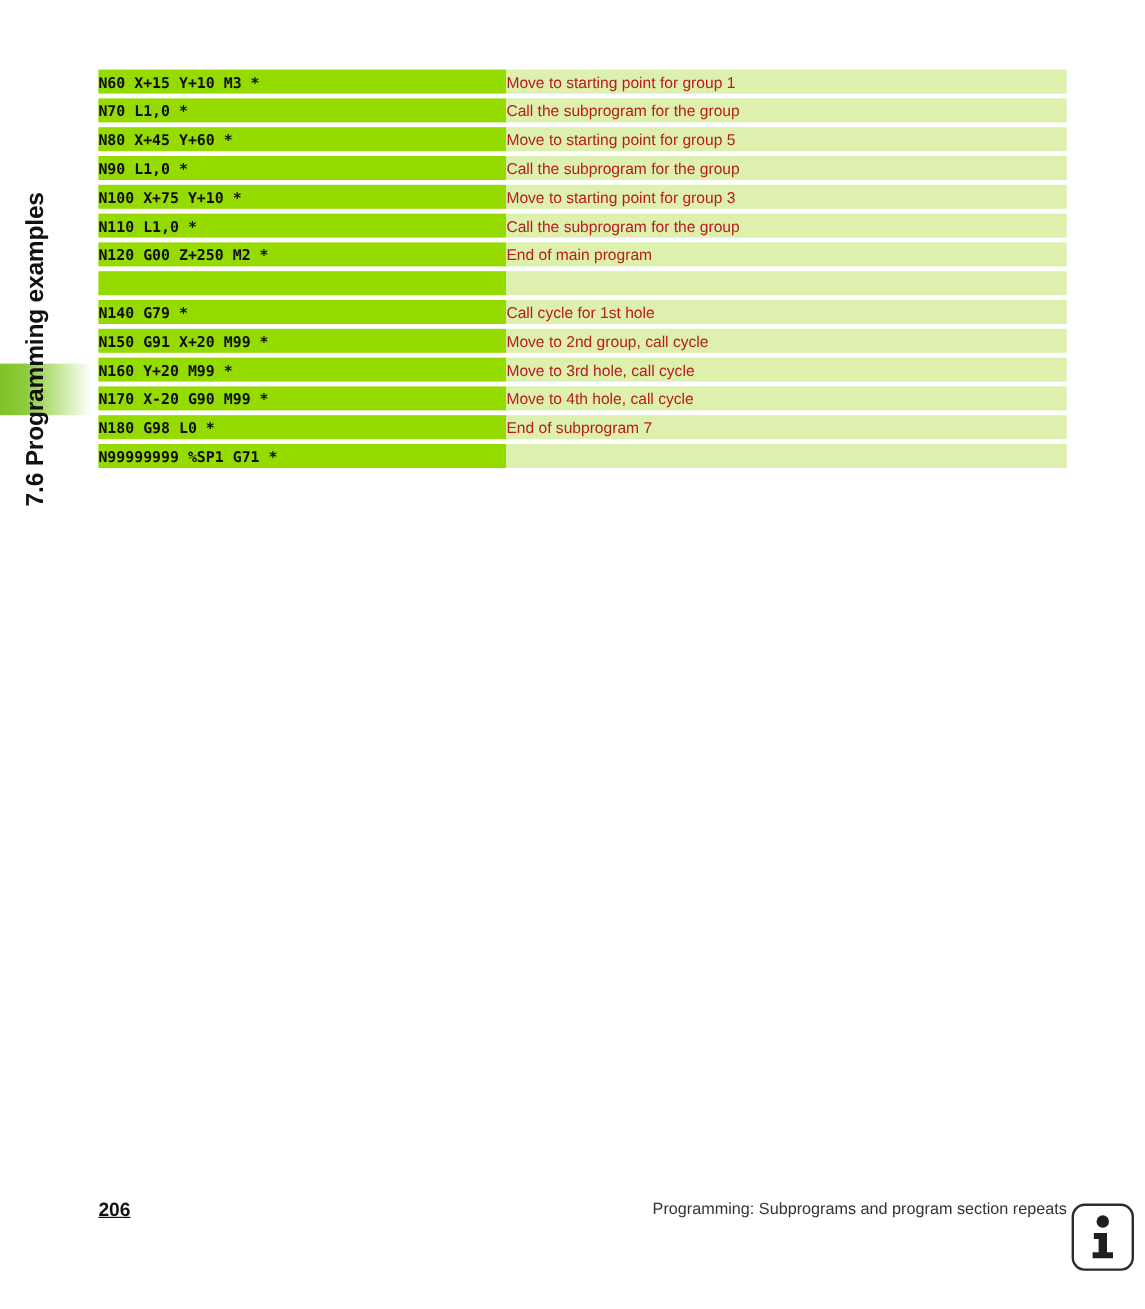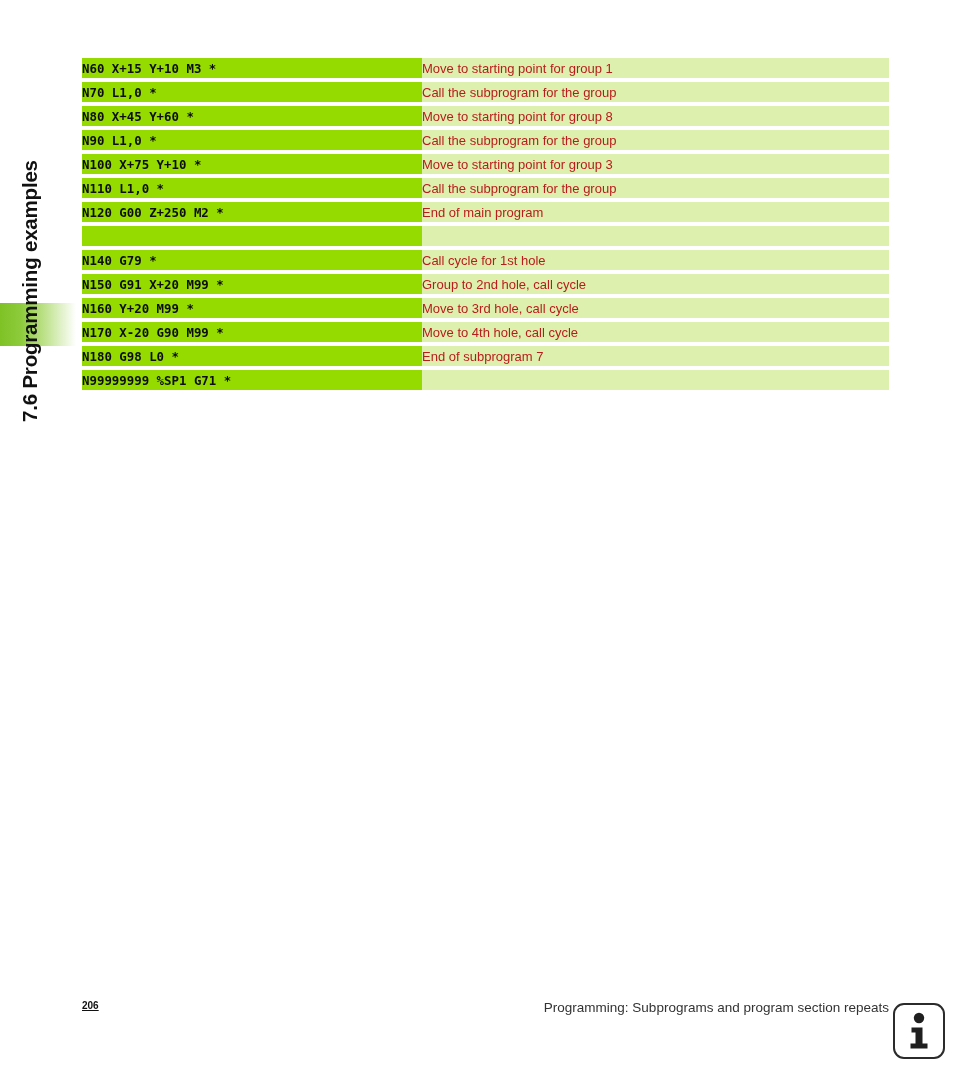--- a/index.html
+++ b/index.html
@@ -91,21 +91,21 @@
     position: absolute;
     left: 0;
     top: 1000px;
     width: 954px;
     height: 30px;
   }
   #page-number {
     position: absolute;
     left: 82px;
     top: 0;
-    font-size: 10px;
+    font-size: 16px;
     font-weight: bold;
     color: #111111;
     text-decoration: underline;
   }
   #footer-title {
     position: absolute;
     right: 65px;
     top: 0;
     font-size: 13.5px;
     color: #333333;
@@ -139,21 +139,21 @@
       <tr>
         <td class="nc-cell">N60 X+15 Y+10 M3 *</td>
         <td class="desc-cell">Move to starting point for group 1</td>
       </tr>
       <tr>
         <td class="nc-cell">N70 L1,0 *</td>
         <td class="desc-cell">Call the subprogram for the group</td>
       </tr>
       <tr>
         <td class="nc-cell">N80 X+45 Y+60 *</td>
-        <td class="desc-cell">Move to starting point for group 8</td>
+        <td class="desc-cell">Move to starting point for group 5</td>
       </tr>
       <tr>
         <td class="nc-cell">N90 L1,0 *</td>
         <td class="desc-cell">Call the subprogram for the group</td>
       </tr>
       <tr>
         <td class="nc-cell">N100 X+75 Y+10 *</td>
         <td class="desc-cell">Move to starting point for group 3</td>
       </tr>
       <tr>
@@ -167,21 +167,21 @@
       <tr>
         <td class="nc-cell blank"></td>
         <td class="desc-cell empty"></td>
       </tr>
       <tr>
         <td class="nc-cell">N140 G79 *</td>
         <td class="desc-cell">Call cycle for 1st hole</td>
       </tr>
       <tr>
         <td class="nc-cell">N150 G91 X+20 M99 *</td>
-        <td class="desc-cell">Group to 2nd hole, call cycle</td>
+        <td class="desc-cell">Move to 2nd group, call cycle</td>
       </tr>
       <tr>
         <td class="nc-cell">N160 Y+20 M99 *</td>
         <td class="desc-cell">Move to 3rd hole, call cycle</td>
       </tr>
       <tr>
         <td class="nc-cell">N170 X-20 G90 M99 *</td>
         <td class="desc-cell">Move to 4th hole, call cycle</td>
       </tr>
       <tr>

